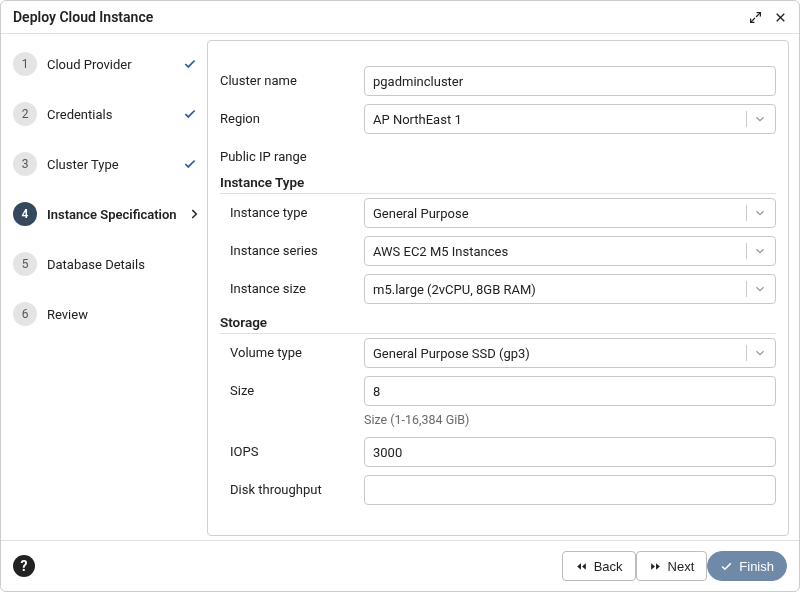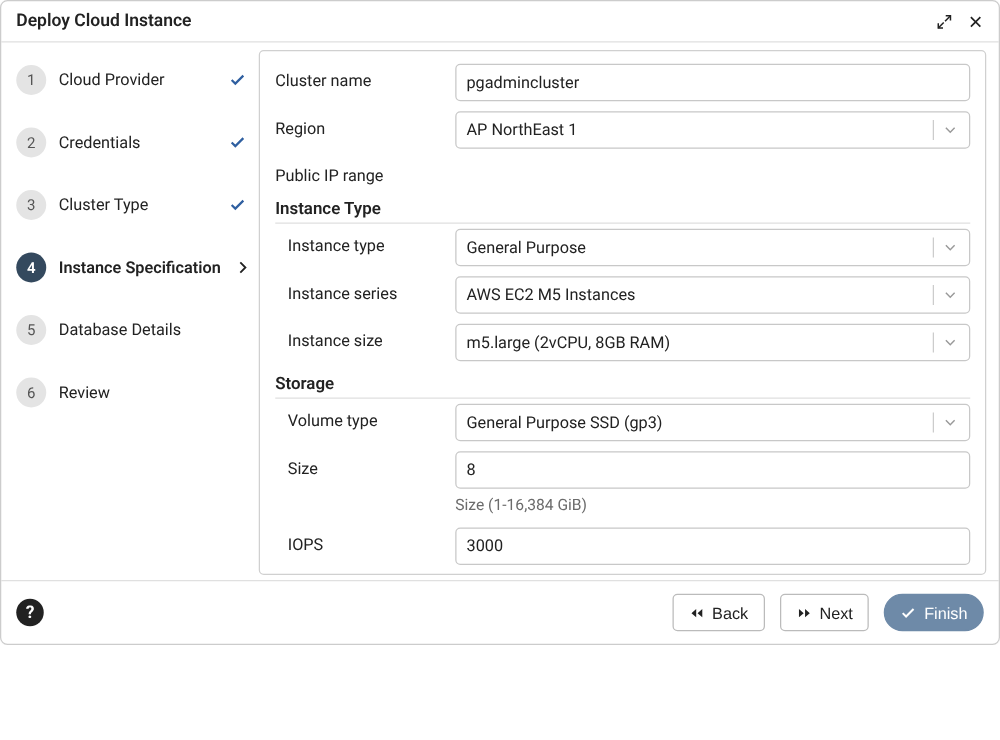--- a/index.html
+++ b/index.html
@@ -4,21 +4,21 @@
 <style>
   * { box-sizing: border-box; margin: 0; padding: 0; }
   body {
     font-family: -apple-system, BlinkMacSystemFont, "Segoe UI", Roboto, "Helvetica Neue", Arial, sans-serif;
     font-size: 13px;
     color: #222;
     background: #fff;
   }
   .dialog {
     width: 800px;
-    height: 516px;
+    height: 592px;
     border: 1px solid #ccc;
     border-radius: 6px;
     display: flex;
     flex-direction: column;
     position: relative;
     box-shadow: 0 0 2px rgba(0,0,0,0.05);
   }
   .title-bar {
     display: flex;
     align-items: center;
@@ -73,21 +73,21 @@
   .step.active { font-weight: 600; }
   .step .label { flex:1; white-space: nowrap; }
   .step .check { color:#2f5fa0; }
   .step .check svg, .step .chev svg { width:14px; height:14px; display:block; }
   .step .chev { color:#222; }
   .main {
     flex: 1;
     border: 1px solid #d0d0d0;
     border-radius: 4px;
     overflow-y: auto;
-    padding: 10px 12px 12px 12px;
+    padding: 25px 12px 12px 12px;
   }
   .row {
     display: flex;
     align-items: flex-start;
     margin-bottom: 8px;
     gap: 6px;
   }
   .row .lbl {
     width: 138px;
     flex-shrink: 0;
@@ -141,21 +141,21 @@
   }
   .help-circle {
     width: 22px; height: 22px;
     border-radius: 50%;
     background: #222;
     color: #fff;
     display:flex; align-items:center; justify-content:center;
     font-weight:700; font-size:14px;
     cursor:pointer;
   }
-  .footer-buttons { display:flex; gap:12px; }
+  .footer-buttons { display:flex; gap:0; }
   .btn {
     height: 30px;
     padding: 0 12px;
     border: 1px solid #bbb;
     border-radius: 4px;
     background: #fff;
     font-size: 13px;
     display:flex; align-items:center; gap:6px;
     cursor:pointer;
     color:#222;

